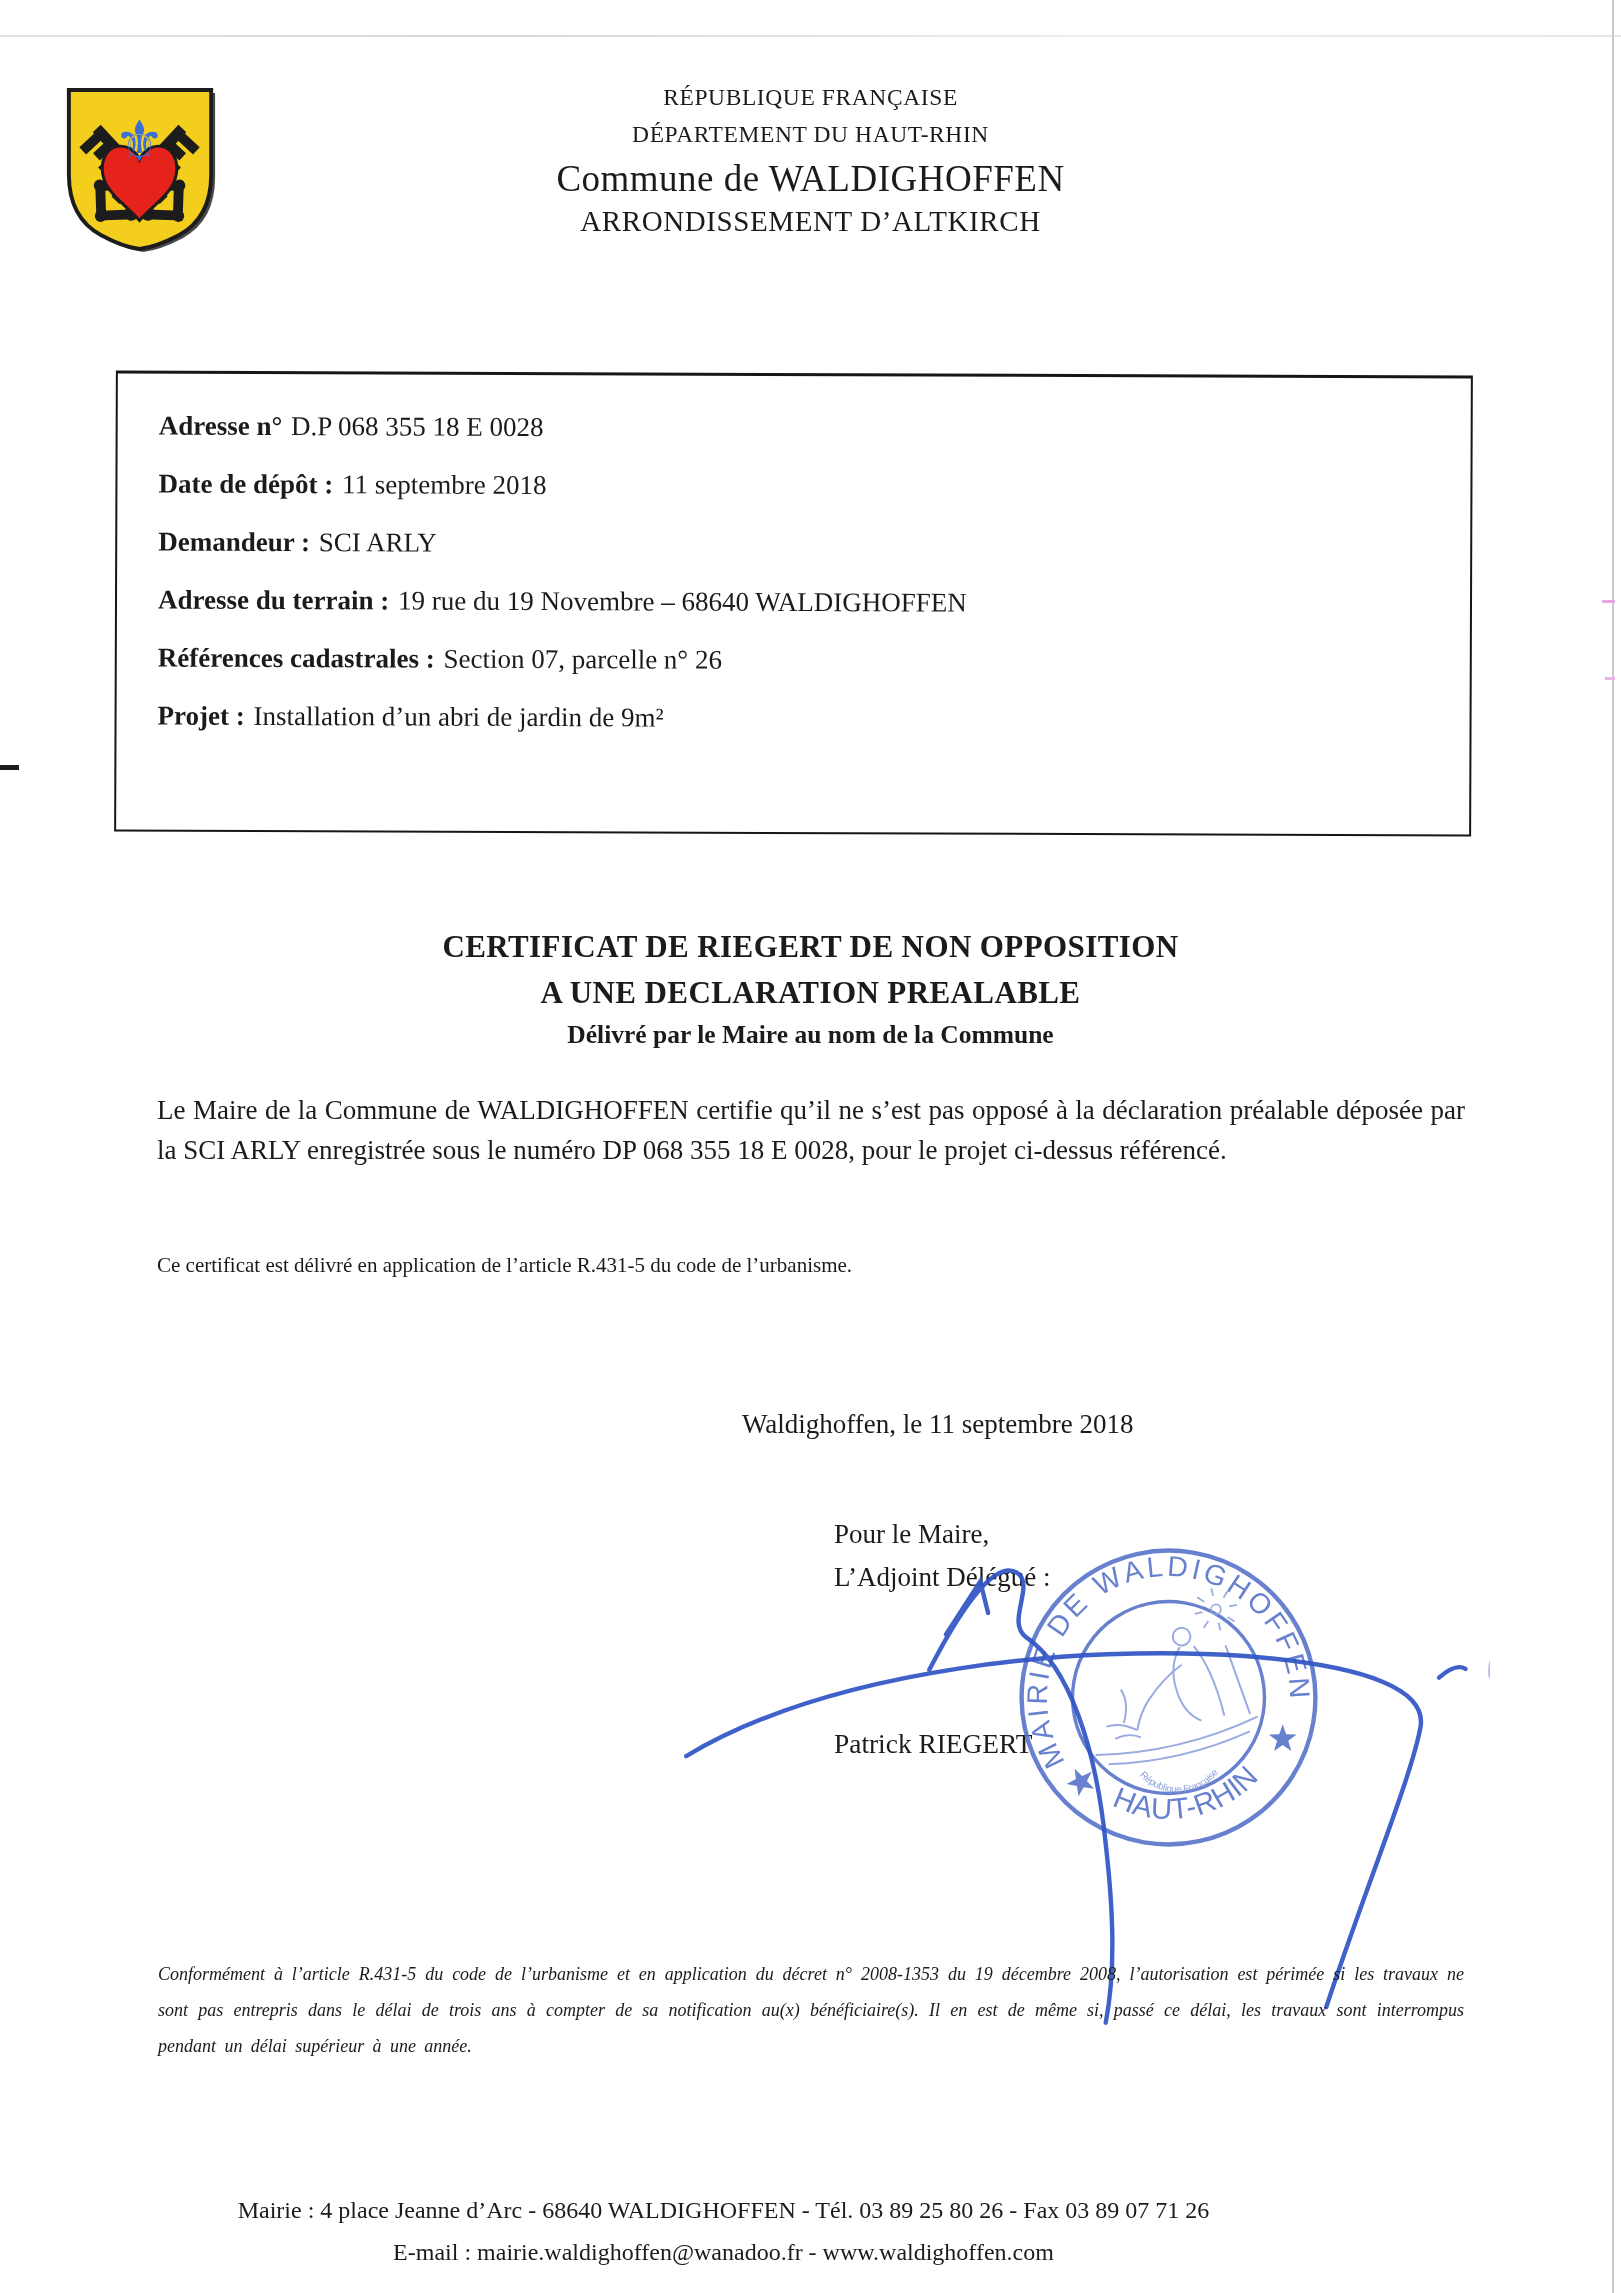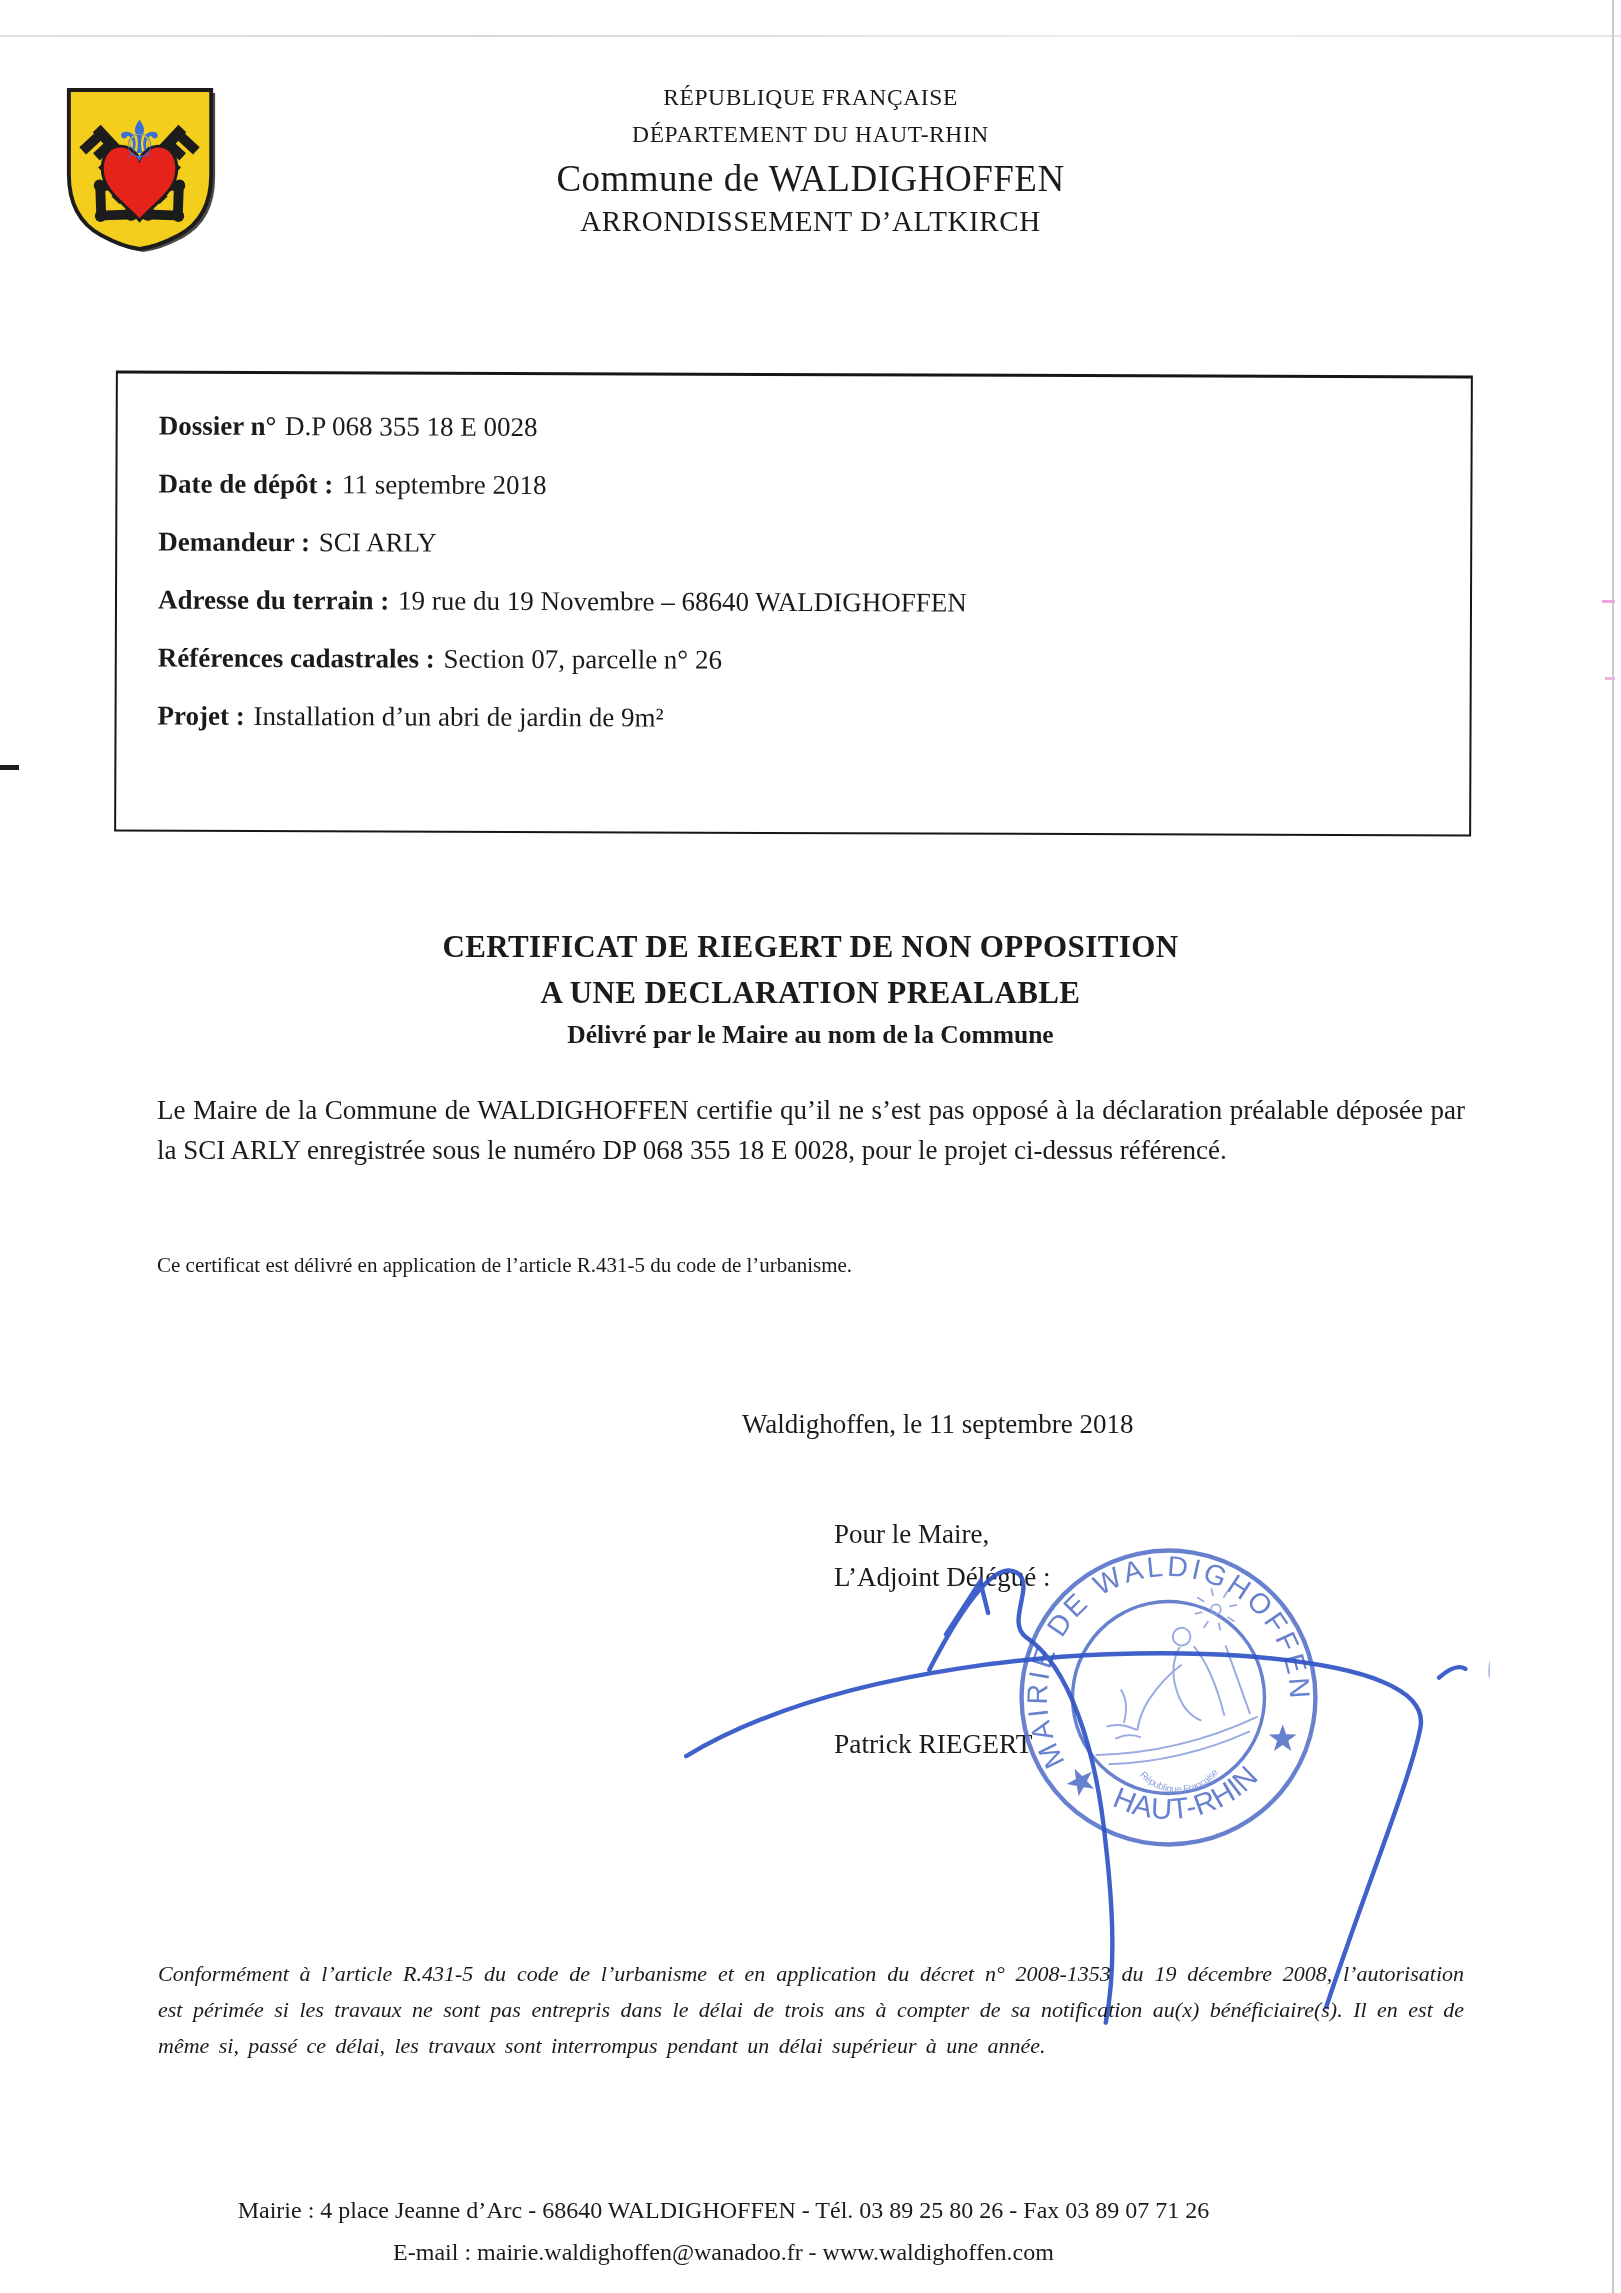--- a/index.html
+++ b/index.html
@@ -45,21 +45,21 @@
   .body-p2{position:absolute;left:157px;top:1253px;width:1308px;font-size:21px;margin:0;}
   .date-line{position:absolute;left:742px;top:1409px;font-size:27px;}
   
   .sig-line1{position:absolute;left:834px;top:1519px;font-size:27px;}
   .sig-line2{position:absolute;left:834px;top:1562px;font-size:27px;}
   .sig-name{position:absolute;left:834px;top:1729px;font-size:27.4px;}
   .stamp{position:absolute;left:1002px;top:1531px;}
   .autograph{position:absolute;left:647px;top:1509px;}
   
   .legal{position:absolute;left:158px;top:1956px;width:1306px;margin:0;
-    font-size:22px;font-style:italic;line-height:36px;text-align:justify;word-spacing:3.9px;}
+    font-size:18px;font-style:italic;line-height:36px;text-align:justify;word-spacing:3.9px;}
   
   .footer{position:absolute;left:0;top:2198px;width:1353px;text-align:center;line-height:1;padding-left:47px;}
   .footer-l1{font-size:24px;margin:0 0 17.6px 0;}
   .footer-l2{font-size:24px;margin:0;}
 </style>
 </head>
 <body>
 
 <div class="page">
 
@@ -107,21 +107,21 @@
 
   <div class="head-text">
     <p class="head-line1">RÉPUBLIQUE FRANÇAISE</p>
     <p class="head-line2">DÉPARTEMENT DU HAUT-RHIN</p>
     <p class="head-commune">Commune de WALDIGHOFFEN</p>
     <p class="head-arrond">ARRONDISSEMENT D’ALTKIRCH</p>
   </div>
 
   <div class="dossier-box">
     <div class="dossier-row">
-      <b>Dossier n°</b><span class="val">D.P 068 355 18 E 0028</span>
+      <b>Adresse n°</b><span class="val">D.P 068 355 18 E 0028</span>
     </div>
     <div class="dossier-row">
       <b>Date de dépôt :</b><span class="val">11 septembre 2018</span>
     </div>
     <div class="dossier-row">
       <b>Demandeur :</b><span class="val">SCI ARLY</span>
     </div>
     <div class="dossier-row">
       <b>Adresse du terrain :</b><span class="val">19 rue du 19 Novembre – 68640 WALDIGHOFFEN</span>
     </div>

